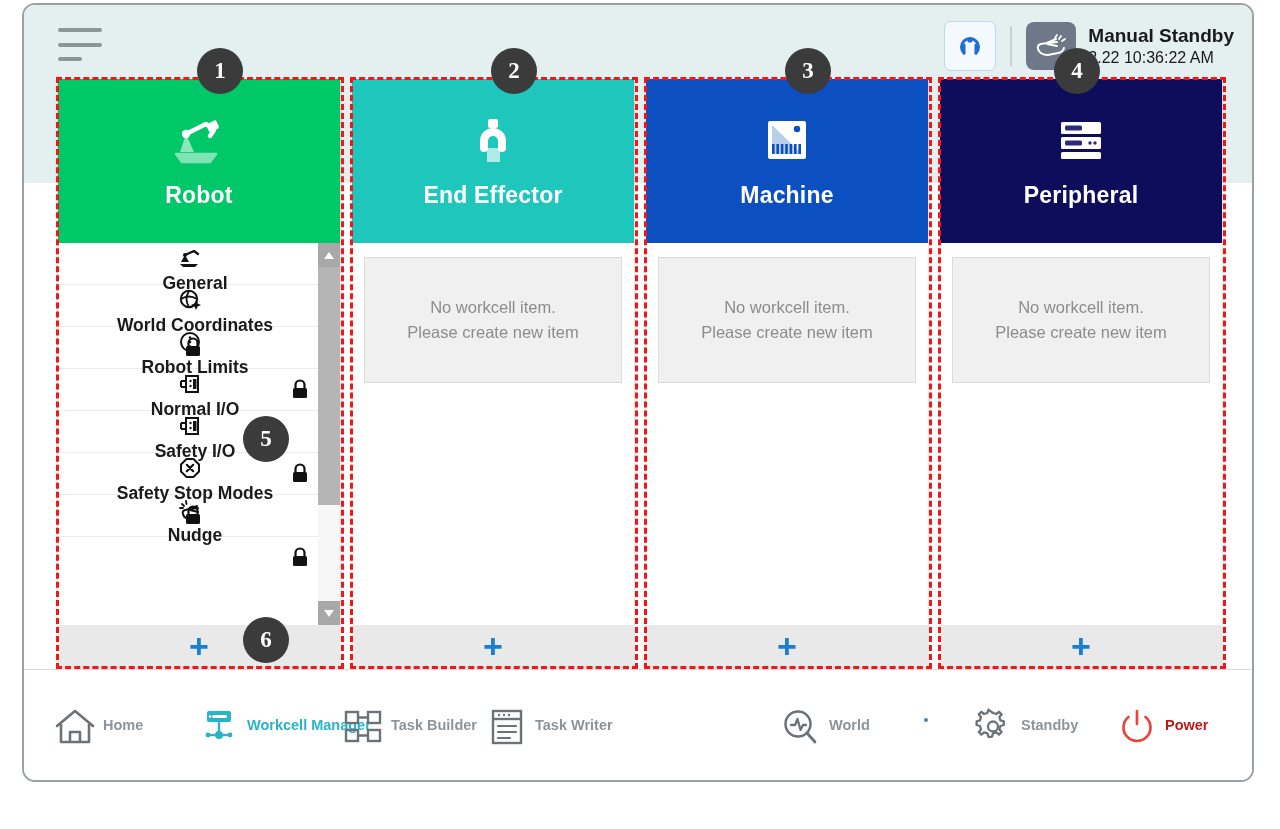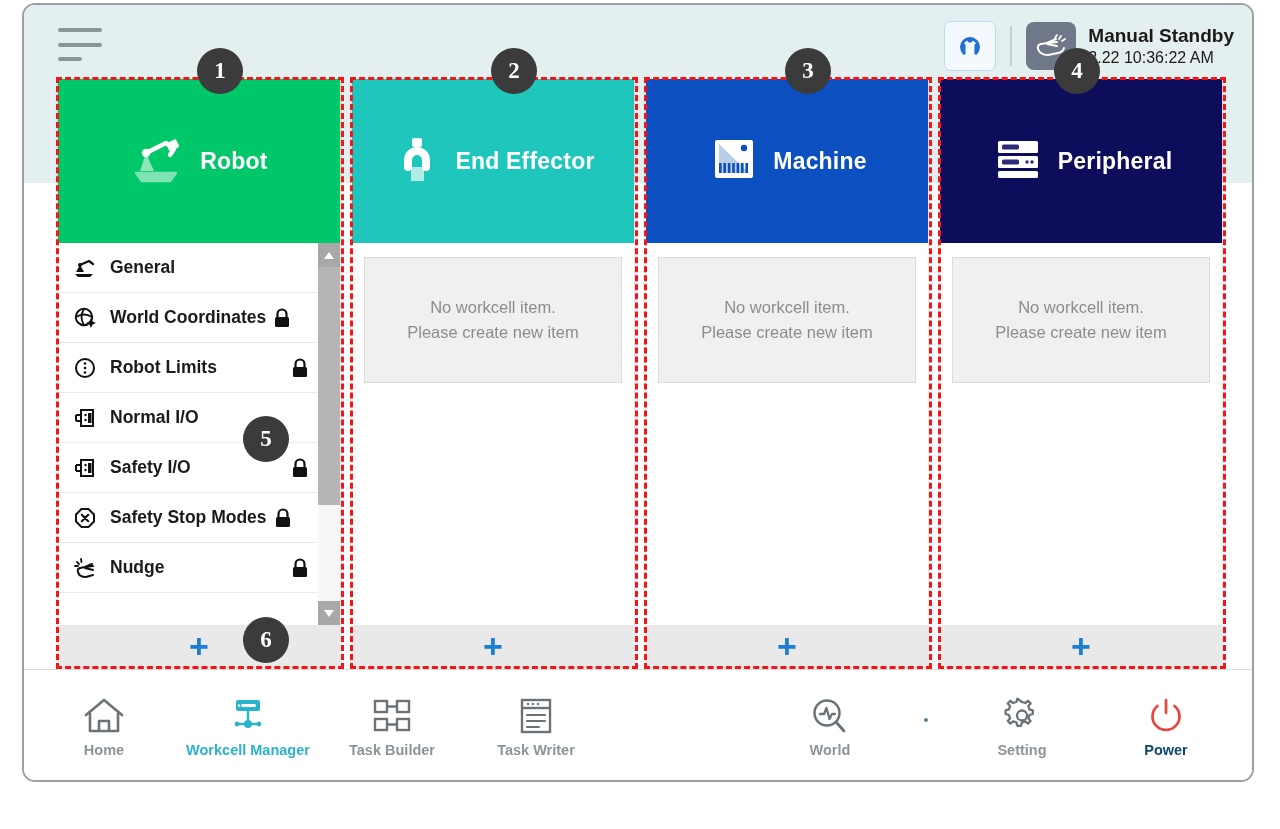--- a/index.html
+++ b/index.html
@@ -100,21 +100,21 @@
     flex: 1 1 0;
     display: flex; flex-direction: column;
     background: #ffffff;
     box-shadow: 0 1px 3px rgba(0,0,0,0.22);
     position: relative;
     overflow: hidden;
   }
   .card-head {
     height: 164px;
     flex: 0 0 164px;
-    display: flex; flex-direction: row;
+    display: flex; flex-direction: column;
     align-items: center; justify-content: center;
     gap: 12px;
   }
   .card-head .ico { height: 56px; display: flex; align-items: center; }
   .card-title {
     color: #ffffff;
     font-size: 23px;
     font-weight: bold;
     letter-spacing: .2px;
   }
@@ -148,25 +148,26 @@
   .empty span {
     color: #8c8c8c; font-size: 16.5px;
   }
 
   
   .list {
     position: absolute; inset: 0;
     padding-right: 22px;
   }
   .list-row {
-    height: 50px;
+    height: 42px;
     display: flex; align-items: center;
     border-bottom: 1px solid #ebebeb;
     padding: 0 8px 0 12px;
     box-sizing: border-box;
+    flex-direction: column;
   }
   .list-row .ricon {
     width: 30px; flex: 0 0 30px;
     display: flex; align-items: center; justify-content: center;
   }
   .list-row .rlabel {
     margin-left: 10px;
     font-size: 17.5px; font-weight: bold; color: #1a1a1a;
     white-space: nowrap;
   }
@@ -197,30 +198,30 @@
     left: 0; bottom: 0;
     width: 100%; height: 110px;
     background: #ffffff;
     border-top: 1px solid #dcdcdc;
     display: flex; align-items: center;
   }
   .nav-left { display: flex; margin-left: 30px; gap: 44px; }
   .nav-right { display: flex; margin-left: auto; margin-right: 36px; gap: 44px; align-items: center; }
   .nav-item {
     width: 100px;
-    display: flex; flex-direction: column;
+    display: flex; flex-direction: row;
     align-items: center; gap: 7px;
   }
   .nav-item .nico { height: 42px; display: flex; align-items: flex-end; }
   .nav-item .nlabel {
     font-size: 14.5px; font-weight: bold; color: #8d9499;
     white-space: nowrap;
   }
   .nav-item.active .nlabel { color: #2bb3c9; }
-  .nav-item.power .nlabel { color: #0c4a6e; text-align: center; }
+  .nav-item.power .nlabel { color: #b91c1c; text-align: center; }
   .nav-dot { width: 4px; height: 4px; background: #5c7fa3; border-radius: 50%; margin-bottom: 10px; }
 
   
   .anno-box {
     position: absolute;
     border: 3px dashed #f41616;
     box-sizing: border-box;
     pointer-events: none;
     z-index: 40;
   }
@@ -585,21 +586,21 @@
 
       <div class="nav-dot"></div>
 
       <div class="nav-item">
         <span class="nico">
           <svg width="42" height="38" viewBox="0 0 42 38">
             <path d="M21 5 l3.4 1 2.6 -2.2 2.6 2.6 -2.2 2.6 1 3.4 3.4 1 v3.6 l-3.4 1 -1 3.4 2.2 2.6 -2.6 2.6 -2.6 -2.2 -3.4 1 -1 3.4 h-3.6 l-1 -3.4 -3.4 -1 -2.6 2.2 -2.6 -2.6 2.2 -2.6 -1 -3.4 -3.4 -1 v-3.6 l3.4 -1 1 -3.4 -2.2 -2.6 2.6 -2.6 2.6 2.2 3.4 -1 1 -3.4 z" fill="none" stroke="#6b7379" stroke-width="2.3" stroke-linejoin="round"></path>
             <circle cx="21" cy="18.5" r="5" fill="none" stroke="#6b7379" stroke-width="2.3"></circle>
           </svg>
         </span>
-        <span class="nlabel">Setting</span>
+        <span class="nlabel">Standby</span>
       </div>
 
       <div class="nav-item power">
         <span class="nico">
           <svg width="42" height="38" viewBox="0 0 42 38">
             <path d="M12.5 9 A13.5 13.5 0 1 0 29.5 9" fill="none" stroke="#e8453c" stroke-width="2.7" stroke-linecap="round"></path>
             <path d="M21 3 V16" stroke="#e8453c" stroke-width="2.7" stroke-linecap="round"></path>
           </svg>
         </span>
         <span class="nlabel">Power</span>

